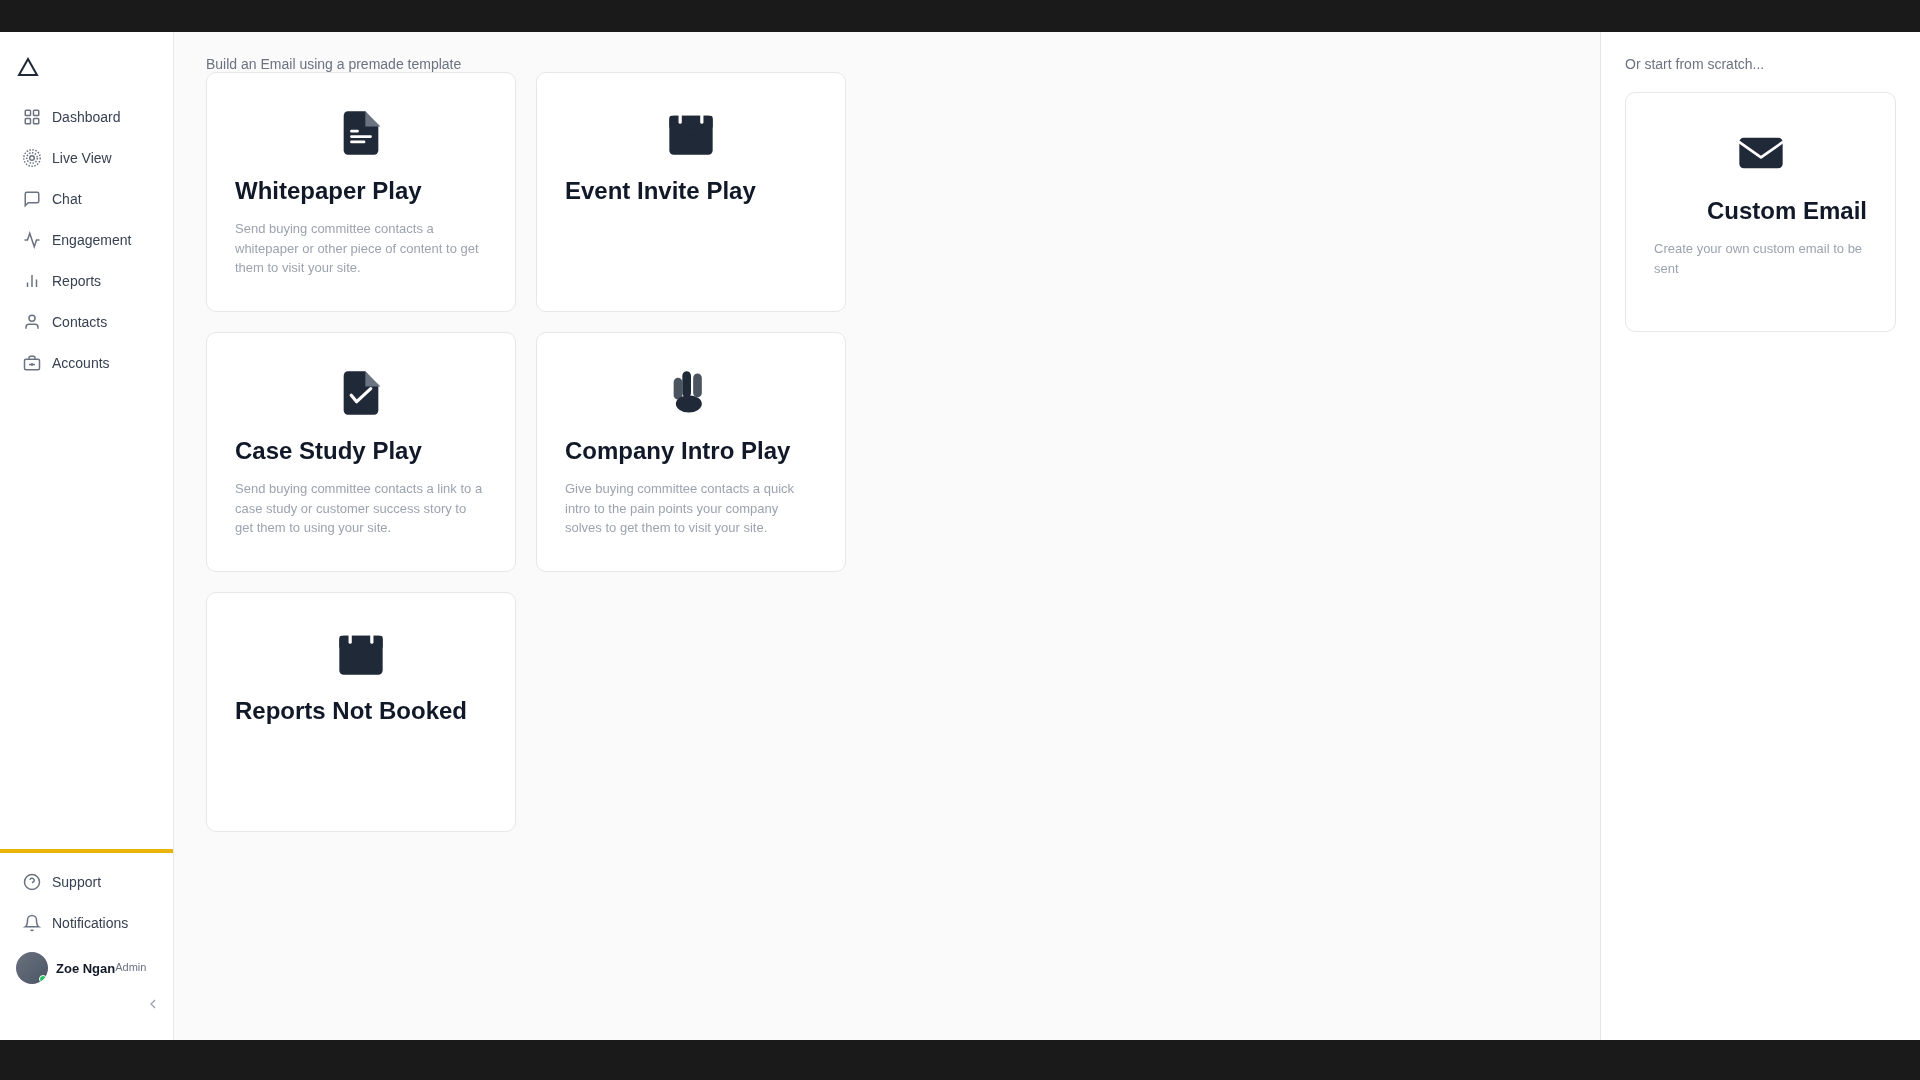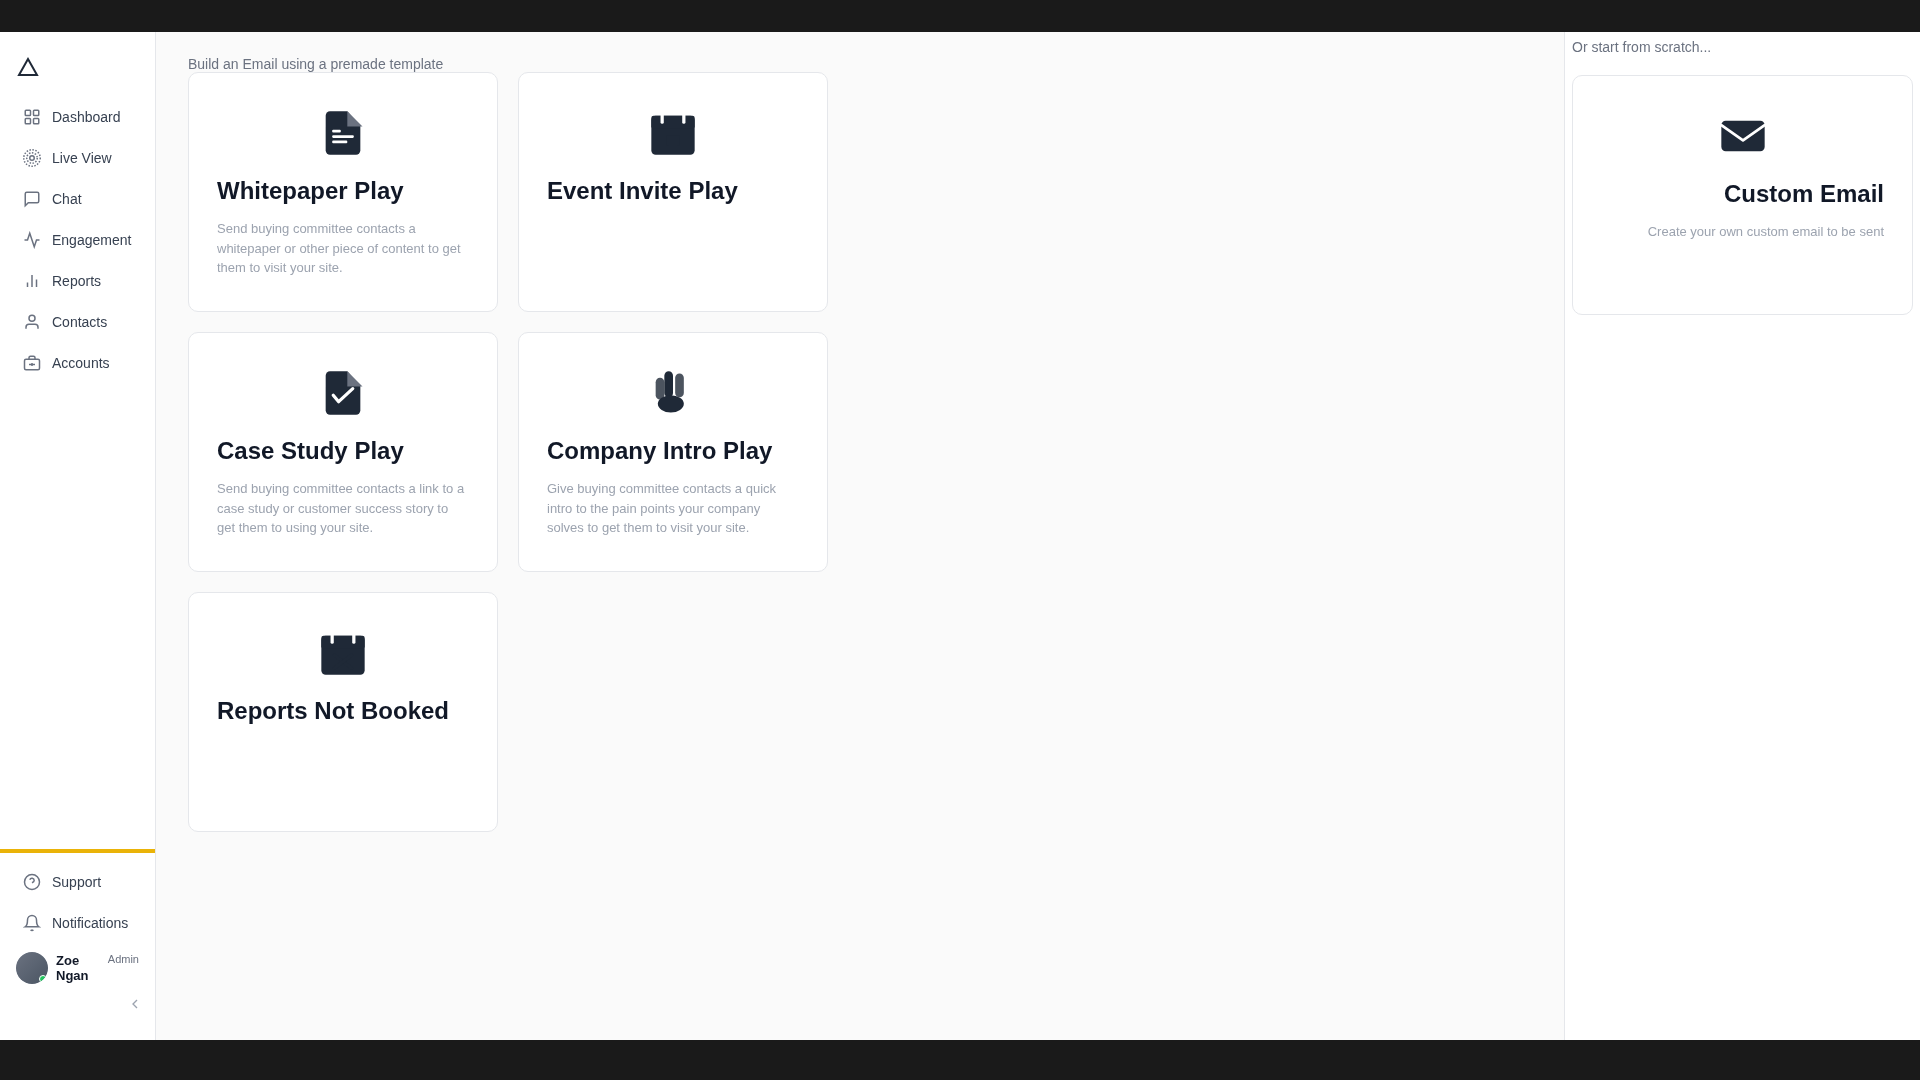--- a/index.html
+++ b/index.html
@@ -13,21 +13,21 @@
     }
 
     .app-container {
       display: flex;
       flex: 1;
       overflow: hidden;
     }
 
     
     .sidebar {
-      width: 156px;
+      width: 174px;
       background: #fff;
       border-right: 1px solid #e5e7eb;
       display: flex;
       flex-direction: column;
       padding: 16px 0;
       flex-shrink: 0;
     }
 
     .sidebar-nav {
       flex: 1;
@@ -157,24 +157,24 @@
     }
 
     .card-desc {
       font-size: 13px;
       color: #9ca3af;
       line-height: 1.5;
     }
 
     
     .right-panel {
-      width: 356px;
+      width: 320px;
       background: #fff;
       border-left: 1px solid #e5e7eb;
-      padding: 7px;
+      padding: 24px;
       flex-shrink: 0;
     }
 
     .right-header {
       font-size: 14px;
       color: #6b7280;
       margin-bottom: 20px;
     }
 
     .custom-email-card {

